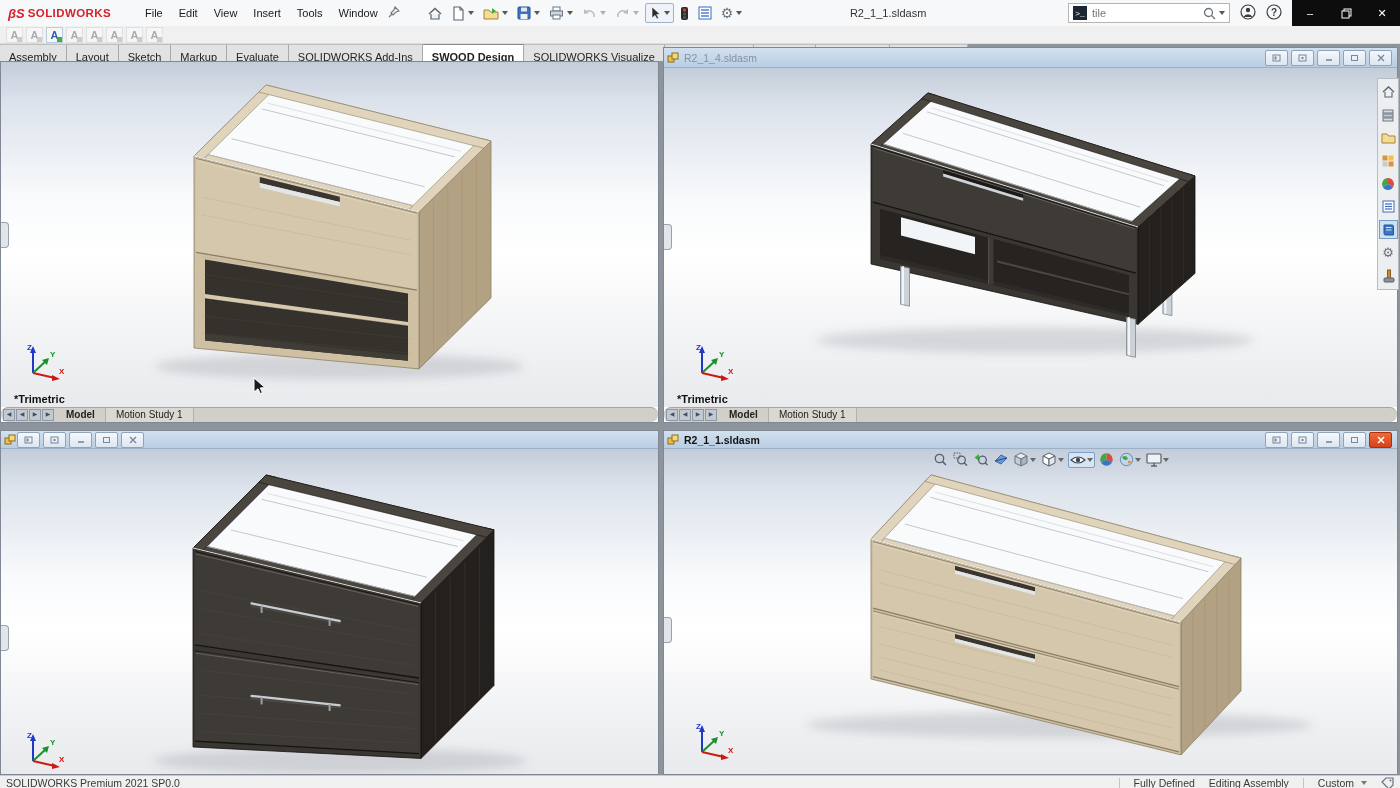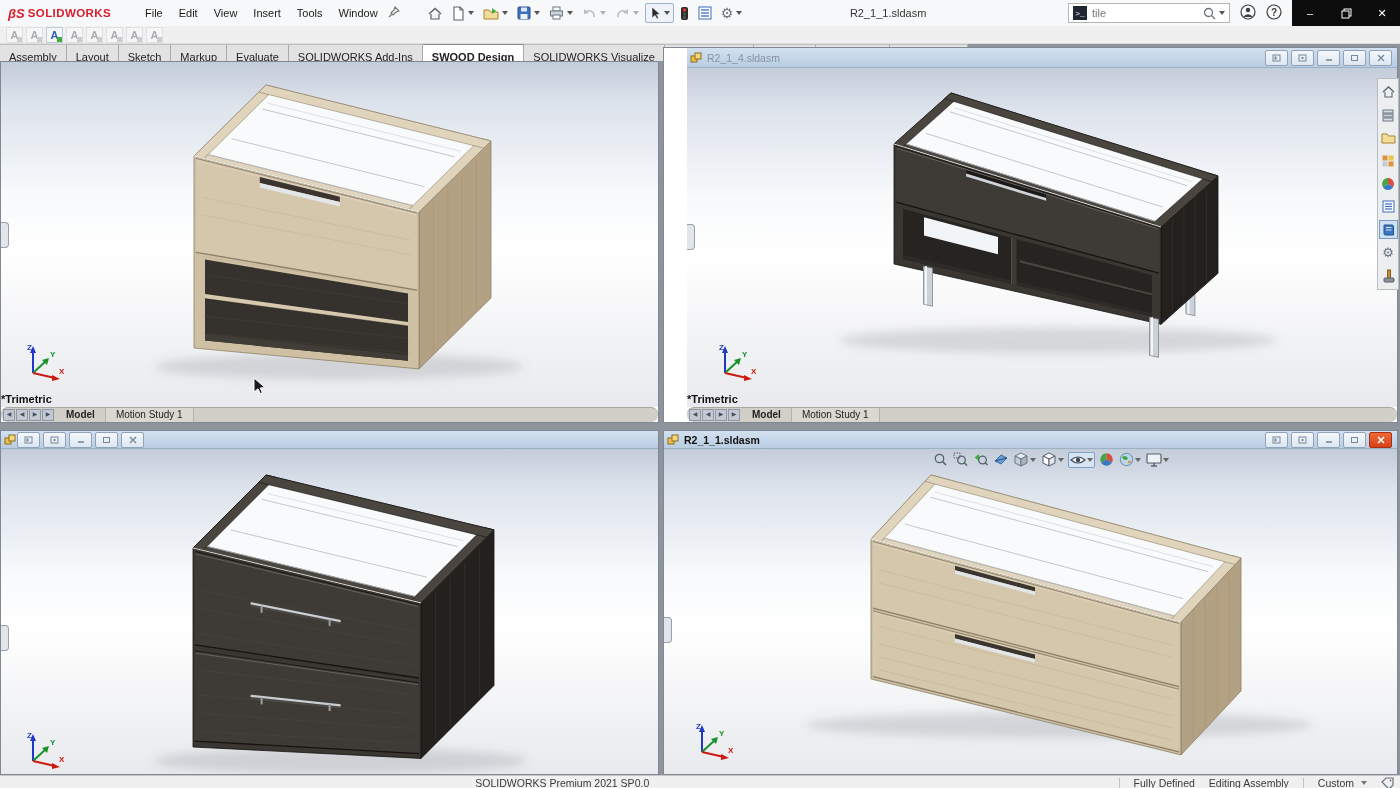--- a/index.html
+++ b/index.html
@@ -56,21 +56,21 @@
   .vp-titlebar .nm{margin-left:4px;font-size:10.5px;color:#8692a2;flex:1;}
   .vp-titlebar.active .nm{color:#111;font-weight:bold;}
   .vp-btns{display:flex;gap:3px;margin-right:2px;}
   .vp-btn{width:21px;height:14px;border:1px solid #8fa3bb;border-radius:2px;
     background:linear-gradient(180deg,#f4f8fc,#dde6f0);display:flex;align-items:center;justify-content:center;}
   .vp-btn svg{display:block;}
   .vp-btn.close-red{background:linear-gradient(180deg,#ef6a36,#d6411a);border-color:#a93011;}
   .vp-canvas{position:relative;flex:1;overflow:hidden;
     background:linear-gradient(180deg,#c3ccd9 0%,#dde3ec 12%,#f7f9fb 38%,#ffffff 55%,#f1f2f4 82%,#e9eaed 100%);}
   .vp-canvas svg.cab{position:absolute;left:0;top:0;}
-  .view-label{position:absolute;left:0;bottom:2px;font-weight:bold;font-size:11px;color:#111;}
+  .view-label{position:absolute;left:13px;bottom:2px;font-weight:bold;font-size:11px;color:#111;}
   .triad{position:absolute;width:42px;height:42px;}
   .pane-handle{position:absolute;left:0;width:7px;height:24px;background:#e2e6ea;border:1px solid #98a2ac;
     border-left:none;border-radius:0 4px 4px 0;}
   .cursor{position:absolute;}
 
   .model-tabs{height:14px;flex:0 0 14px;background:#d2cfc8;border-top:1px solid #a9a69e;
     display:flex;align-items:stretch;font-size:10px;border-radius:7px;}
   .mt-nav{display:flex;align-items:center;padding:0 2px;gap:1px;}
   .mt-nav span{width:10px;height:10px;background:#c3c9d2;border:1px solid #8d97a5;font-size:6px;
     line-height:9px;text-align:center;color:#445060;}
@@ -84,21 +84,21 @@
   .hud .caret{border-top-color:#666;margin-left:1px;}
 
   
   .taskpane{position:absolute;left:1377px;top:34px;width:22px;height:212px;background:#eceef0;
     border:1px solid #b7bcc1;display:flex;flex-direction:column;align-items:center;padding-top:4px;box-sizing:border-box;gap:6px;}
   .tp-i{width:17px;height:17px;display:flex;align-items:center;justify-content:center;}
   .tp-i.pressed{background:#cfe0f2;outline:1px solid #7a9cc4;}
 
   
   .statusbar{position:absolute;left:0;top:775px;width:1400px;height:13px;background:#f0f0f0;
-    border-top:1px solid #c8c8c8;display:flex;align-items:center;font-size:10.5px;color:#3a3a3a;text-align:center;}
+    border-top:1px solid #c8c8c8;display:flex;align-items:center;font-size:10.5px;color:#3a3a3a;}
   .sb-left{margin-left:6px;flex:1;}
   .sb-right{display:flex;align-items:center;margin-right:6px;gap:14px;}
   .sb-sep{width:1px;height:10px;background:#c4c4c4;}
   .sb-config{display:flex;align-items:center;gap:4px;}
 </style>
 </head>
 <body>
 
 <div id="app">
 
@@ -328,21 +328,21 @@
             <span>▶</span>
             <span>▶</span>
           </div>
         <div style="display:flex;">
             <span class="mt-tab active">Model</span>
             <span class="mt-tab">Motion Study 1</span>
           </div>
       </div>
     </div>
 
-    <div class="viewport" style="left:663px;top:3px;width:735px;height:376px;padding-left:23px;">
+    <div class="viewport" style="left:663px;top:3px;width:735px;height:376px;">
       <div class="vp-titlebar">
         <svg width="13" height="12">
             <rect x="1" y="4" width="6" height="6" fill="#f0c24a" stroke="#8a6d1f"></rect>
             <rect x="5" y="1" width="6" height="6" fill="#f7d878" stroke="#8a6d1f"></rect>
           </svg>
         <span class="nm">R2_1_4.sldasm</span>
         <div class="vp-btns">
           <span class="vp-btn">
               <svg width="9" height="8">
                 <rect x="1" y="1" width="7" height="6" fill="none" stroke="#76889c"></rect>

